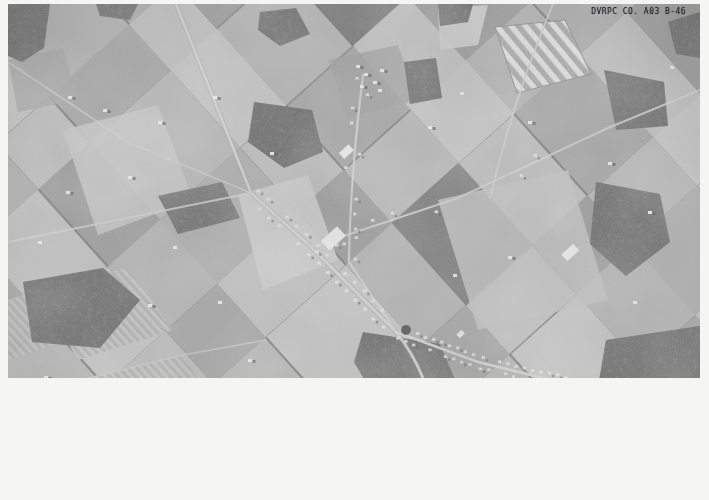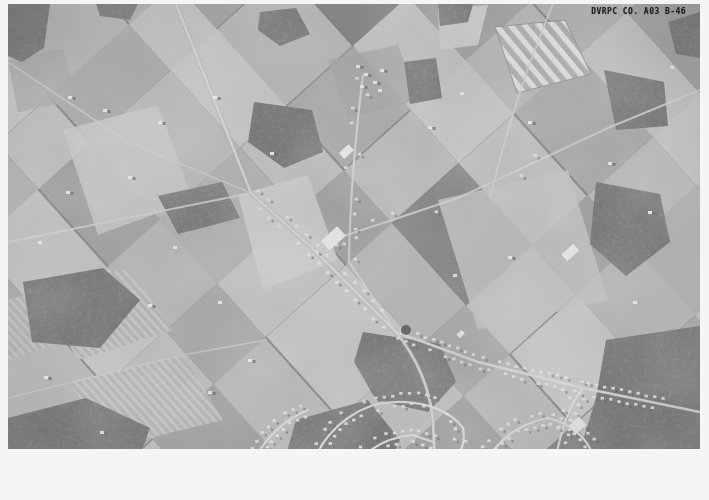--- a/index.html
+++ b/index.html
@@ -1,19 +1,19 @@
 <!DOCTYPE html>
 <html><head>
 <meta charset="utf-8">
 <style>
   html,body{margin:0;padding:0;background:#e9e9e9;}
   .sheet{position:relative;width:709px;height:500px;background:#f5f5f4;overflow:hidden;
          font-family:"Liberation Sans",sans-serif;}
-  .photo{position:absolute;left:8px;top:4px;width:692px;height:445px;background:#b7b7b7;
-         overflow:hidden;font-weight:bold;}
+  .photo{position:absolute;left:8px;top:4px;width:692px;height:374px;background:#b7b7b7;
+         overflow:hidden;}
   .photo svg{display:block;filter:blur(.3px) contrast(.99);}
   .idx{position:absolute;top:3px;right:14px;font-size:8px;line-height:10px;
        font-family:"DejaVu Sans Mono","Liberation Mono",monospace;
        color:rgba(22,22,24,.88);letter-spacing:.45px;
        text-shadow:0 0 1px rgba(40,40,40,.45);white-space:pre;}
 </style>
 </head>
 <body>
 
 <div class="sheet">

